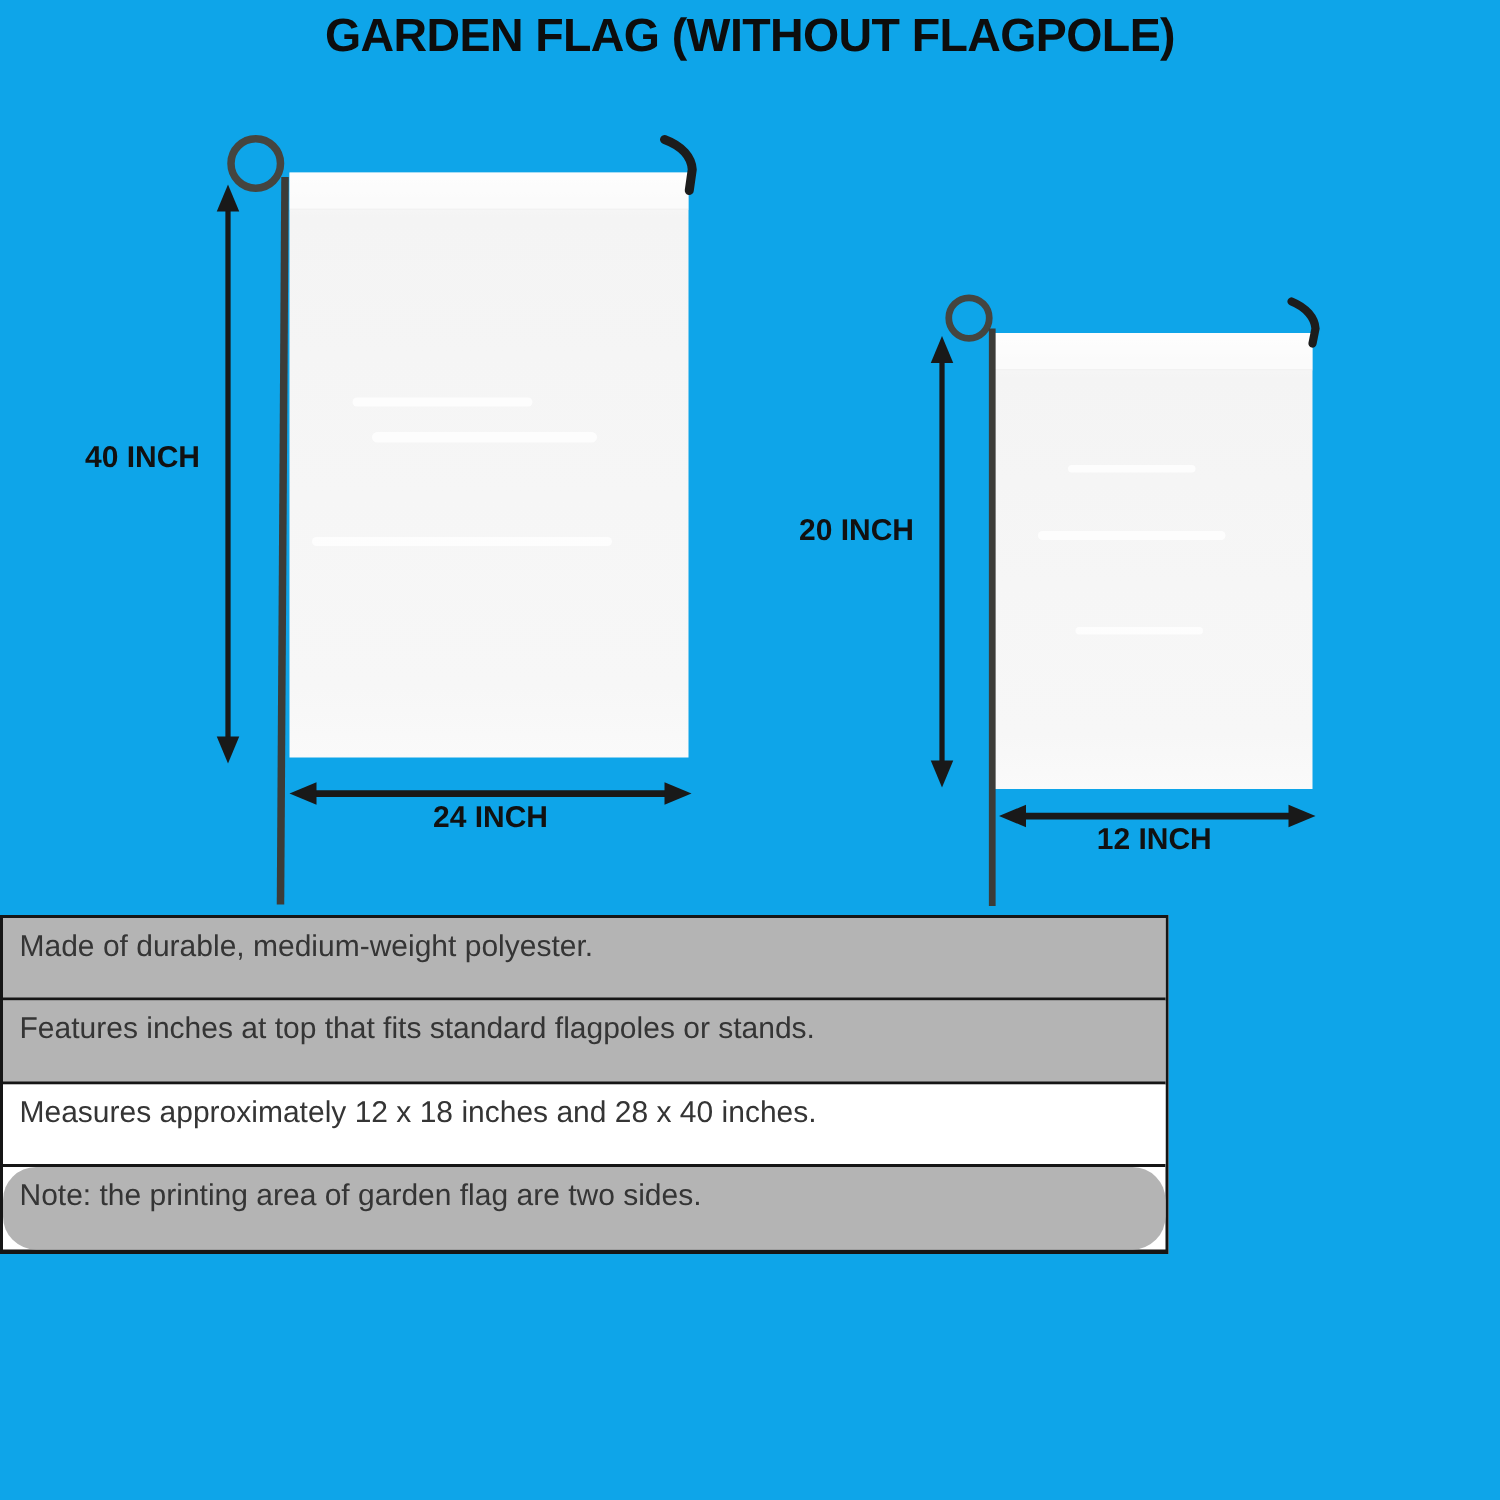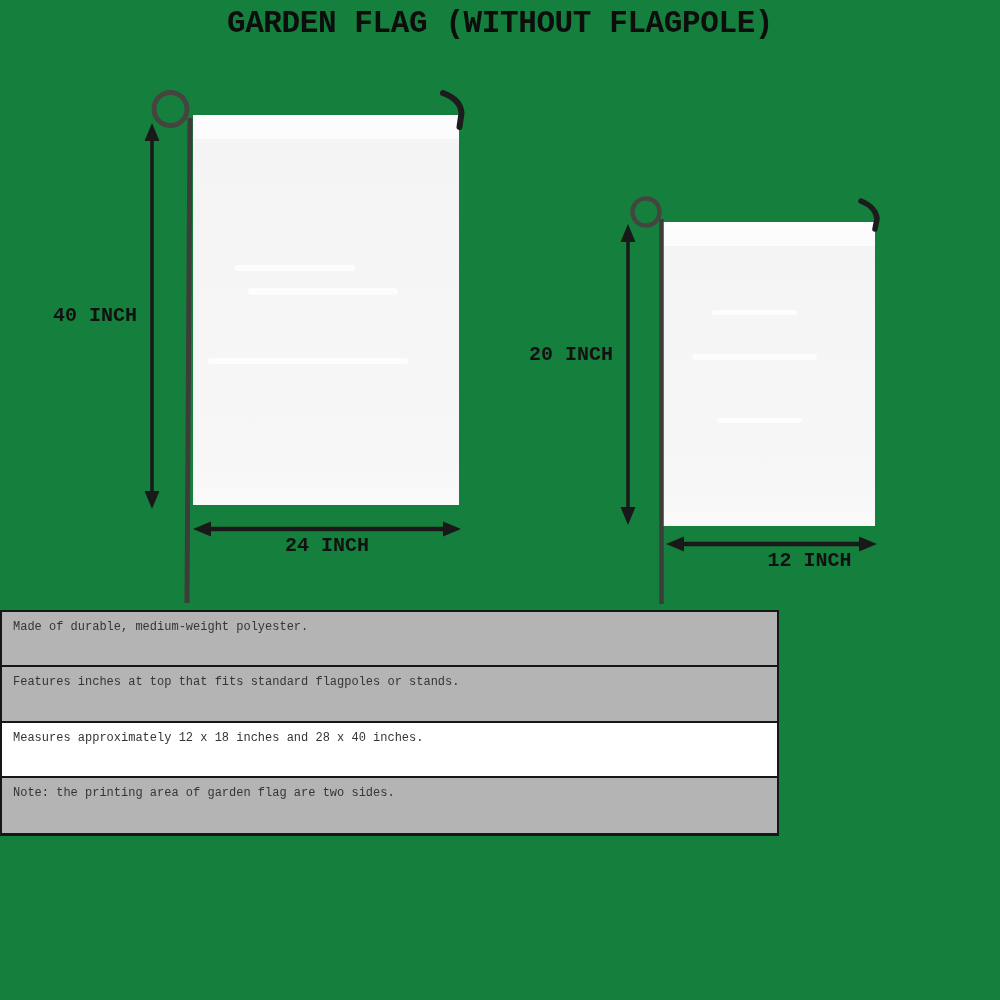--- a/index.html
+++ b/index.html
@@ -1,18 +1,18 @@
 <!DOCTYPE html>
 <html><head>
 <meta charset="utf-8">
 <style>
   html,body{margin:0;padding:0;background:#fff;}
   .canvas{
-    position:relative;width:1000px;height:1000px;background:#15803d;
-    font-family:Liberation Mono, monospace;overflow:hidden;
+    position:relative;width:1000px;height:1000px;background:#0ea5e9;
+    font-family:Liberation Sans, sans-serif;overflow:hidden;
   }
   
   .title{
     position:absolute;top:6px;left:0;width:1000px;text-align:center;
     font-weight:800;color:#0d0d0d;letter-spacing:-0.4px;
   }
   .title .line{font-size:31px;line-height:35px;}
   
   .flag{
     position:absolute;
@@ -31,37 +31,37 @@
   .flag-small .w1{left:50px;top:88px;width:85px;height:5px;}
   .flag-small .w2{left:30px;top:132px;width:125px;height:6px;}
   .flag-small .w3{left:55px;top:196px;width:85px;height:5px;}
   
   .diagram-lines{position:absolute;left:0;top:0;width:1000px;height:1000px;}
   
   .dim-label{
     position:absolute;font-size:20px;font-weight:700;color:#111;
     text-align:center;white-space:nowrap;
   }
-  .lbl-40{left:50px;top:304px;width:90px;}
+  .lbl-40{left:50px;top:294px;width:90px;}
   .lbl-28{left:194px;top:534px;width:266px;}
   .lbl-18{left:526px;top:343px;width:90px;}
-  .lbl-12{left:663px;top:549px;width:213px;margin-left:40px;}
+  .lbl-12{left:663px;top:549px;width:213px;}
   
   .features{
     position:absolute;left:0;top:610px;width:779px;
     border:2px solid #161616;border-bottom-width:3px;
     box-sizing:border-box;background:#fff;
   }
   .feature-row{
     box-sizing:border-box;height:55px;padding:8px 6px 0 11px;
-    font-size:12px;color:#353535;border-bottom:2px solid #161616;
+    font-size:20px;color:#353535;border-bottom:2px solid #161616;
     overflow:hidden;
   }
   .feature-row:nth-child(2),.feature-row:nth-child(5){height:56px;}
-  .feature-row:last-child{border-bottom:none;height:55px;}
+  .feature-row:last-child{border-bottom:none;height:55px;border-radius:22px;}
   .feature-row.gray{background:#b4b4b4;}
   .feature-row.white{background:#ffffff;}
 </style>
 </head>
 <body>
 
 <div class="canvas">
 
   <header class="title">
     <div class="line">GARDEN FLAG (WITHOUT FLAGPOLE)</div>

